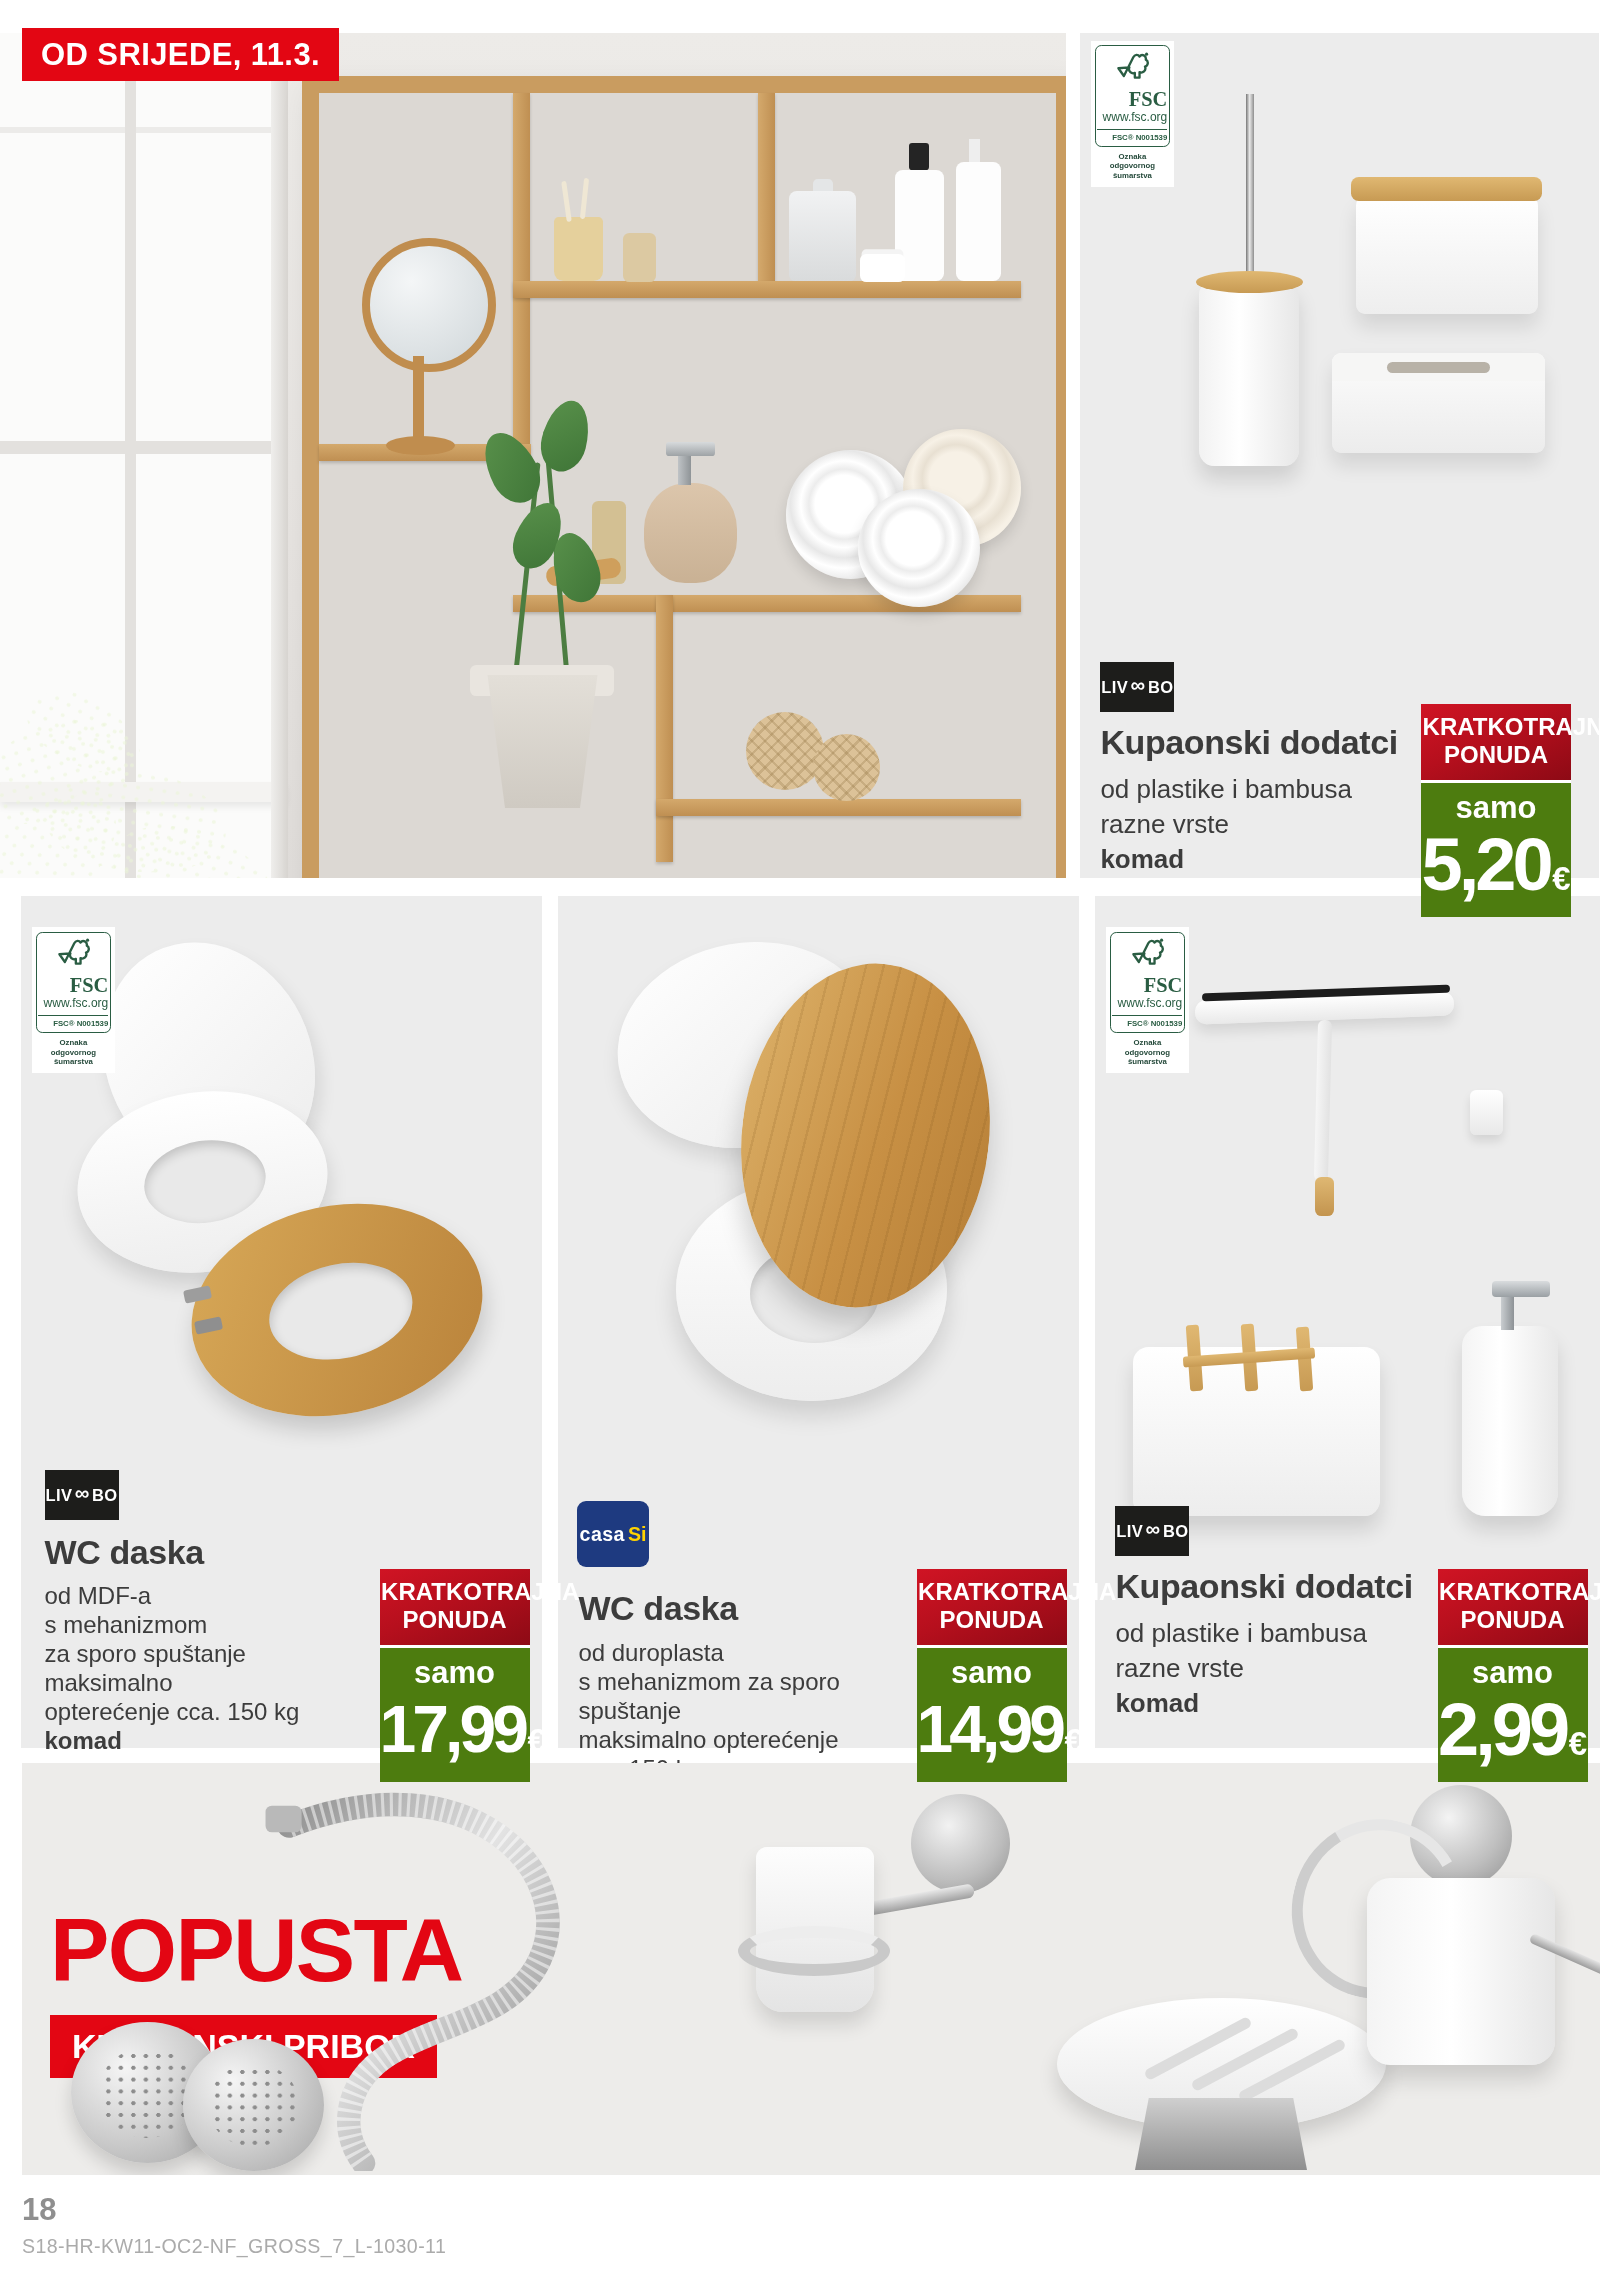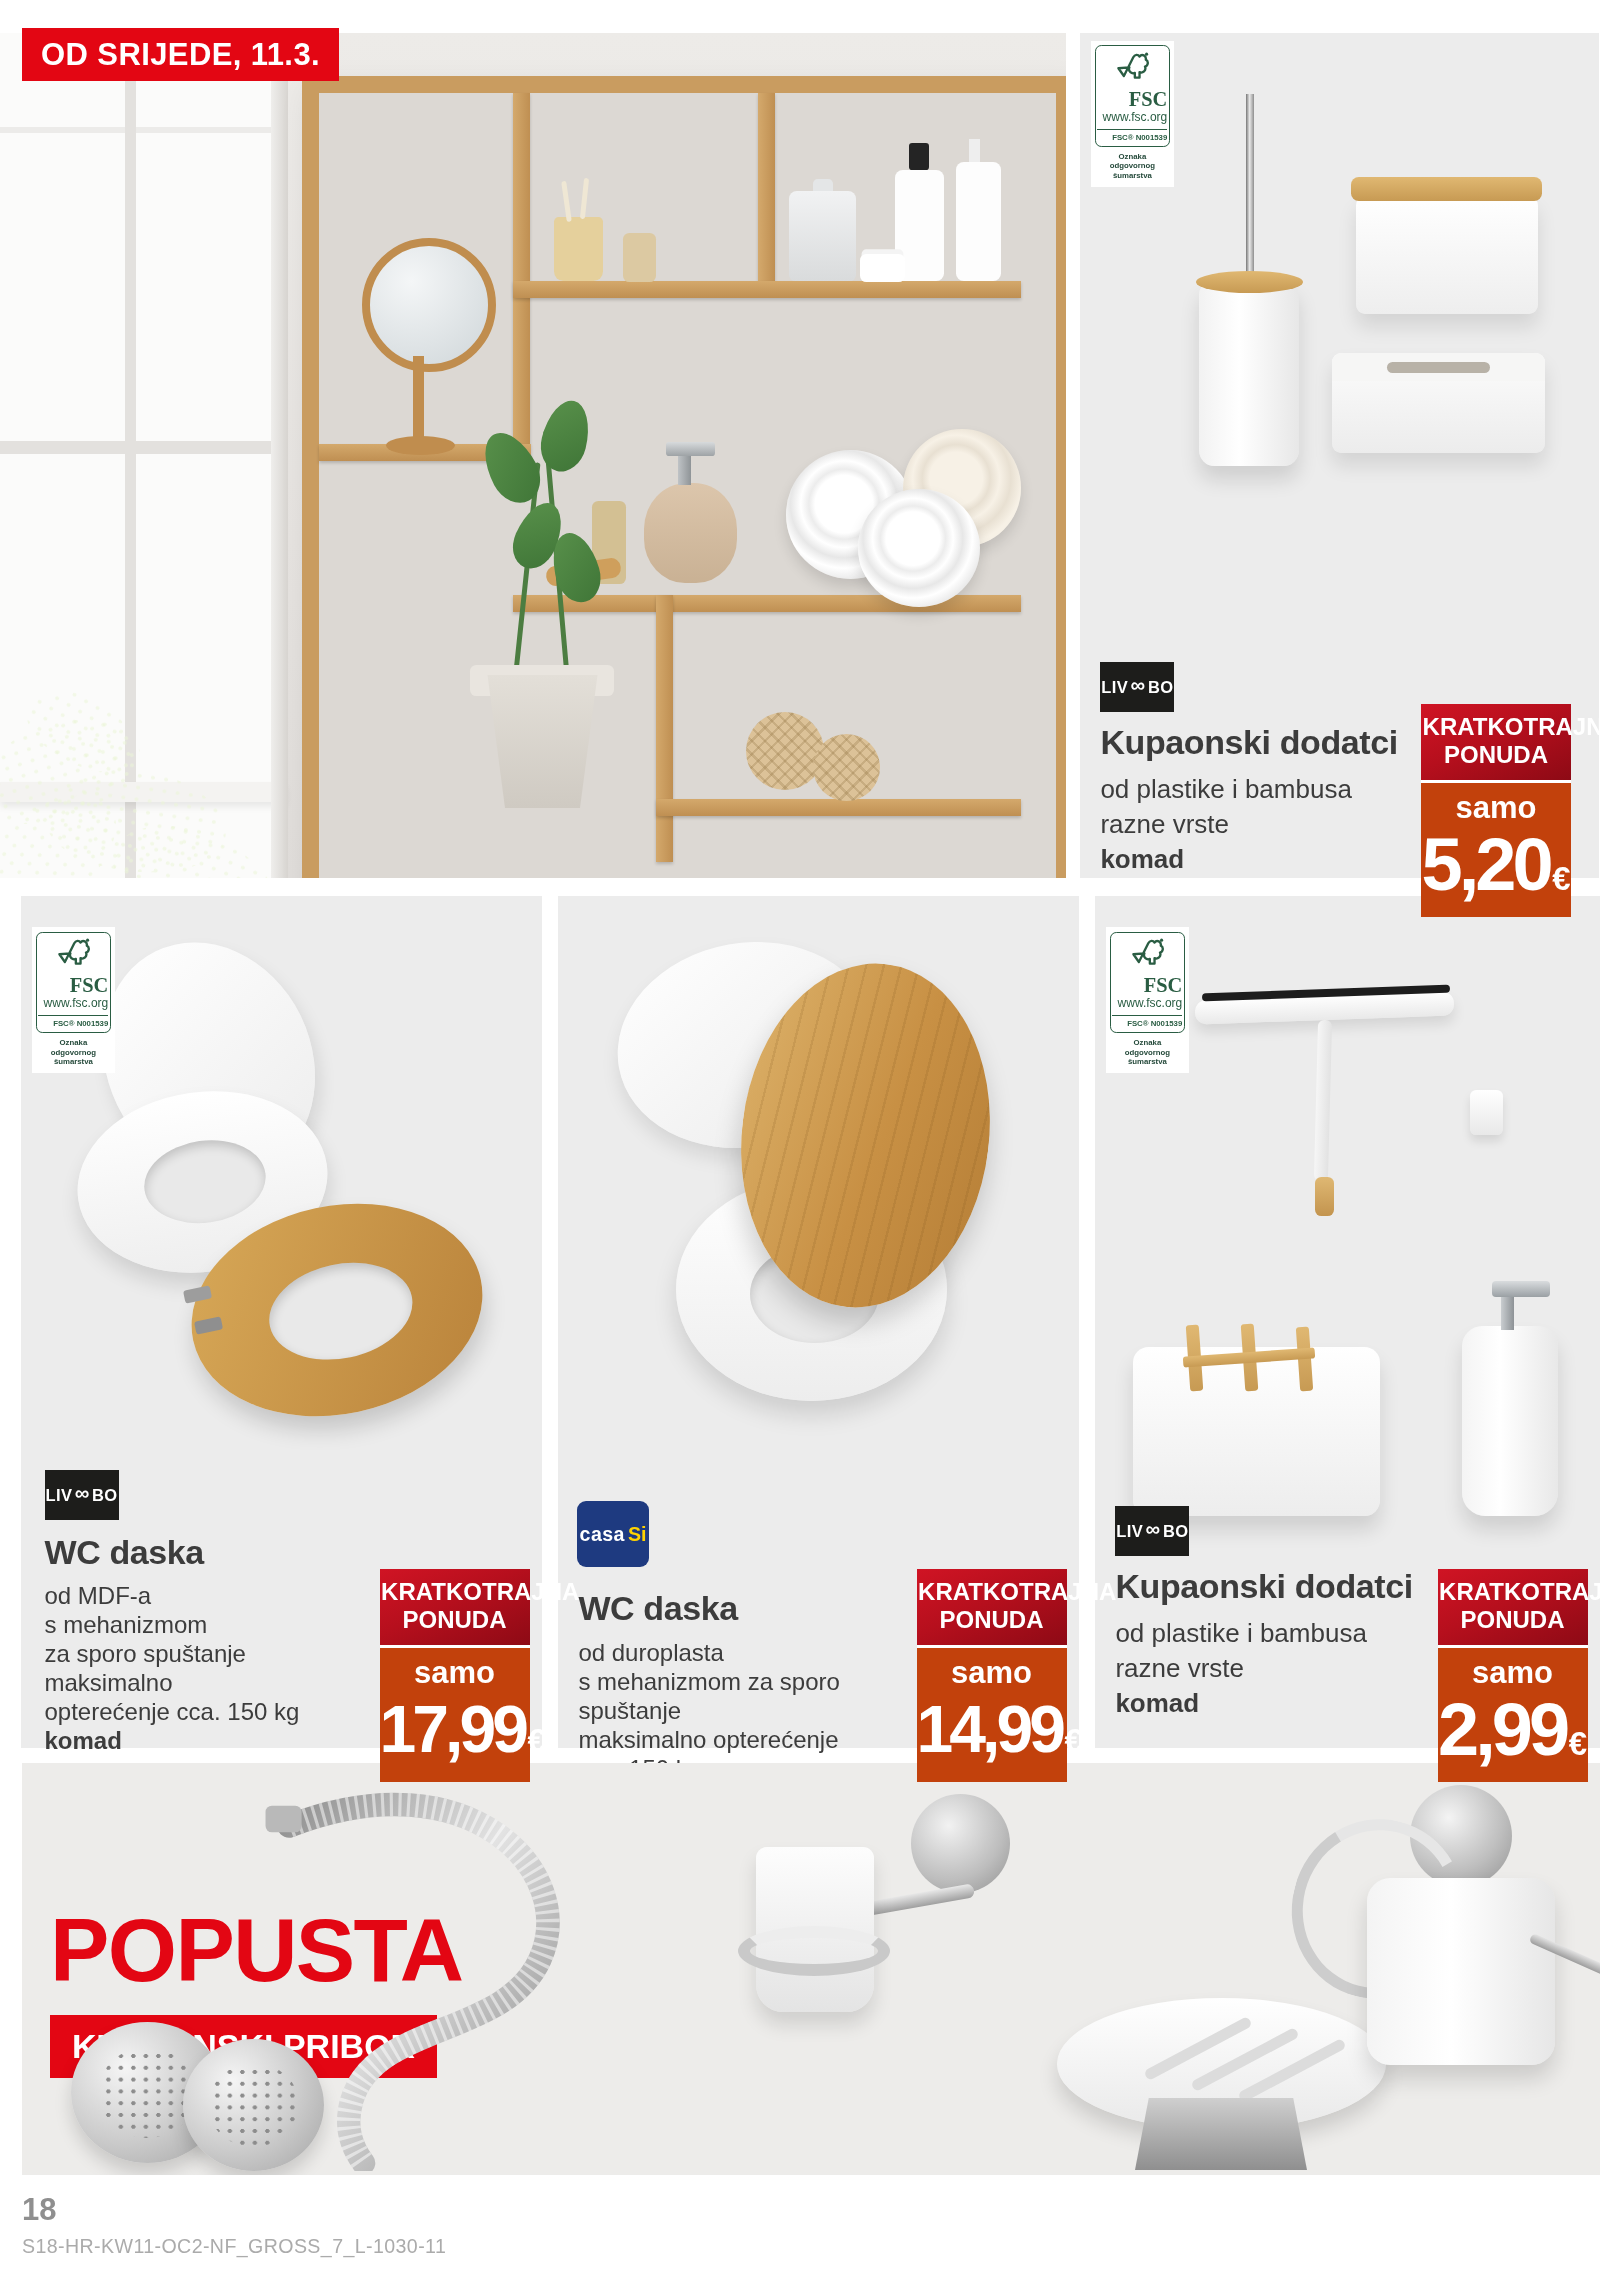--- a/index.html
+++ b/index.html
@@ -35,21 +35,21 @@
   .p-title{position:absolute;font-size:34px;font-weight:700;color:#3c3c3c;letter-spacing:-0.4px;}
   .p-desc{position:absolute;font-size:24px;line-height:29px;color:#3c3c3c;}
   .p-desc.wide{line-height:35px;font-size:26px;}
   .p-unit{font-weight:700;}
 
   
   .offer{position:absolute;width:150px;z-index:6;}
   .offer-head{background:linear-gradient(155deg,#d01424 0%,#b60f1d 45%,#8d0a15 100%);
       color:#fff;text-align:center;font-weight:700;font-size:24px;line-height:28px;
       padding:9.4px 1.6px 10.2px;border-bottom:3.1px solid #fff;}
-  .offer-body{background:#c2410c;color:#fff;text-align:center;padding:7.8px 0 19px;}
+  .offer-body{background:#4d7c0f;color:#fff;text-align:center;padding:7.8px 0 19px;}
   .offer-samo{font-size:31px;font-weight:700;display:block;margin-bottom:4.7px;}
   .offer-price{font-size:74px;font-weight:700;letter-spacing:-3.9px;line-height:67px;}
   .offer-price.long{font-size:66px;letter-spacing:-3.9px;}
   .offer-cur{font-size:33px;font-weight:700;letter-spacing:0;margin-left:2.4px;}
 
   
   .hero{position:absolute;left:0;top:33px;width:1066px;height:845px;overflow:hidden;
       background:linear-gradient(180deg,#edebe8 0%,#e6e3e0 60%,#e0ddda 100%);}
   .win{position:absolute;left:0;top:0;width:274px;height:100%;background:#fbfbfa;}
   .win-line{position:absolute;background:#e3e1de;}

